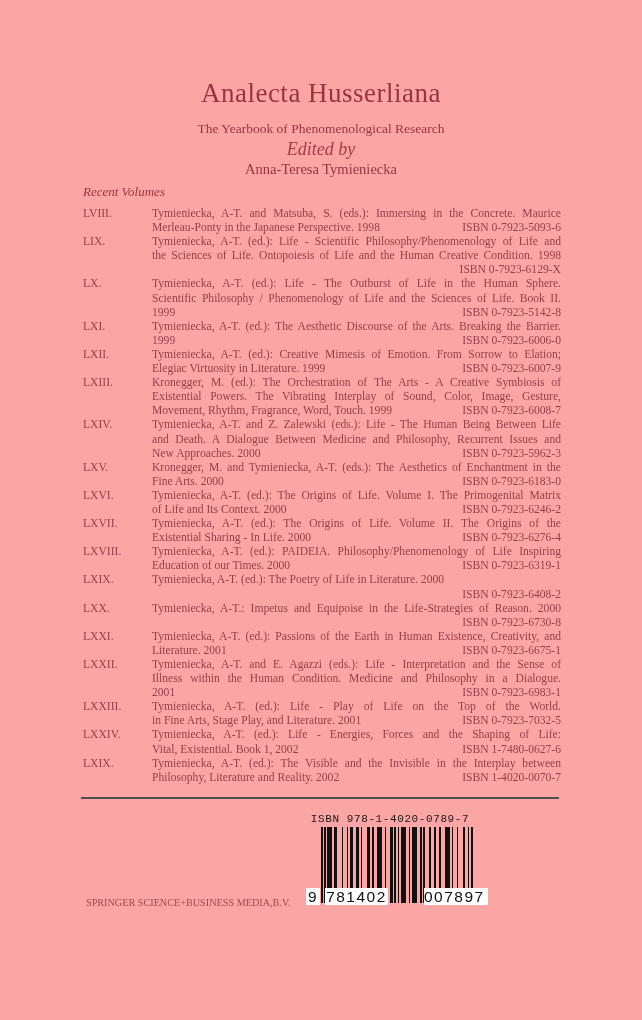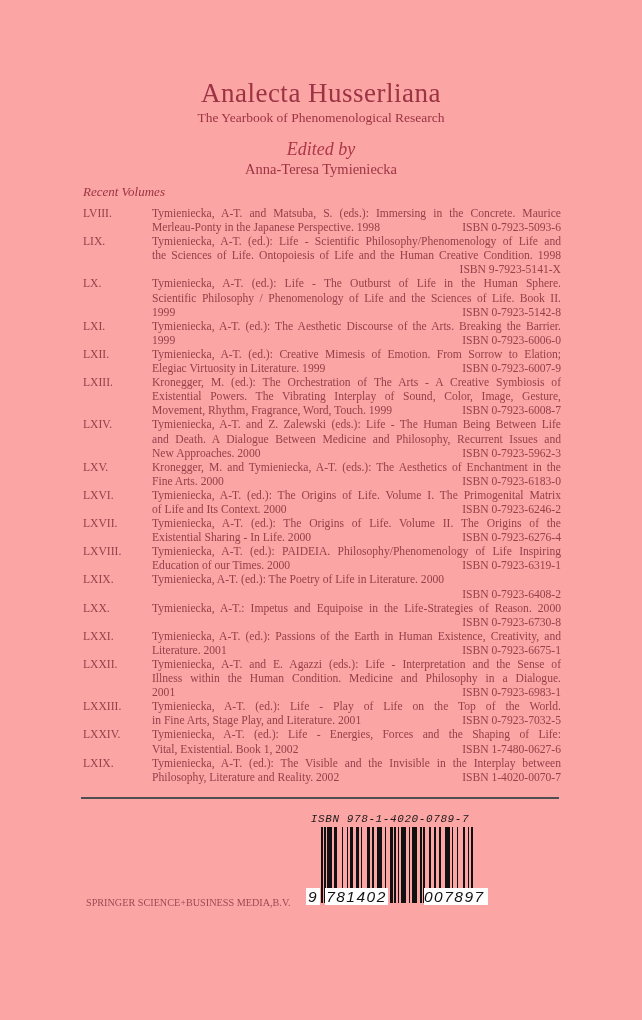--- a/index.html
+++ b/index.html
@@ -1,20 +1,20 @@
 <!DOCTYPE html>
 <html><head>
 <meta charset="utf-8">
 <style>
   html,body{margin:0;padding:0;background:#e8e8e8;}
   #page{position:relative;width:642px;height:1020px;background:#fca5a5;margin:0 auto;
         font-family:"Liberation Serif", serif; color:#96404A; overflow:hidden;}
   .center{position:absolute;left:0;width:642px;text-align:center;}
   #title{top:78px;font-size:27px;letter-spacing:0.5px;color:#9C3343;}
-  #subtitle{top:110px;font-size:13.5px;color:#9C3343;}
+  #subtitle{top:121px;font-size:13.5px;color:#9C3343;}
   #edited-by{top:139px;font-size:18px;font-style:italic;color:#AC3848;}
   #editor{top:161px;font-size:14.5px;color:#9C3343;}
   #recent{position:absolute;left:83px;top:184px;font-size:13px;font-style:italic;color:#9C3343;}
 
   #volumes{position:absolute;left:83px;top:207px;width:478px;font-size:11.6px;line-height:14.1px;}
   .vol{display:flex;align-items:flex-start;}
   .vnum{flex:0 0 69px;}
   .vlines{flex:1 1 auto;min-width:0;}
   .line{display:block;}
   .line.just{text-align:justify;text-align-last:justify;}
@@ -22,21 +22,21 @@
   .line.flexline{display:flex;justify-content:space-between;}
   .line.ralign{text-align:right;}
   .it{}
   .isbn{white-space:nowrap;padding-left:8px;}
 
   #divider{position:absolute;left:81px;top:797px;width:478px;height:2px;background:#4F4F4F;}
 
   #publisher{position:absolute;left:86px;top:897px;font-size:10.5px;color:#9A4A52;
              letter-spacing:0px;transform:scaleX(0.97);transform-origin:left;}
 
-  #barcode{position:absolute;left:305px;top:813px;width:190px;color:#111;font-style:italic;}
+  #barcode{position:absolute;left:305px;top:813px;width:190px;color:#111;}
   #bc-label{font-family:"Liberation Mono","DejaVu Sans Mono",monospace;font-size:11px;
             letter-spacing:0.6px;text-align:center;width:170px;color:#1a1a1a;}
   #bc-bars{position:relative;margin-top:2px;margin-left:16px;width:152px;height:76px;}
   #bars-strip{position:absolute;left:0;top:0;width:152px;height:76px;font-size:0;white-space:nowrap;}
   #bars-strip span{display:inline-block;height:100%;}
   #bars-strip .b{background:#111;}
   .bc-digits{position:absolute;bottom:-2px;height:17px;font-family:"Liberation Sans",sans-serif;
              font-size:15.5px;font-weight:500;letter-spacing:1.5px;color:#111;line-height:17px;}
   #bc-d0{left:-15px;background:#fff;padding:0 2px;}
   #bc-d1{left:4px;width:63px;background:#fff;text-align:center;}
@@ -62,21 +62,21 @@
             <span><span>Merleau-Ponty in the Japanese Perspective. 1998</span></span>
             <span class="isbn">ISBN 0-7923-5093-6</span>
           </div>
         </div>
       </div>
       <div class="vol">
         <span class="vnum">LIX.</span>
         <div class="vlines">
           <div class="line just"><span>Tymieniecka, A-T. (ed.): </span><span class="it">Life - Scientific Philosophy/Phenomenology of Life and</span></div>
           <div class="line just"><span class="it">the Sciences of Life.</span><span> Ontopoiesis of Life and the Human Creative Condition. 1998</span></div>
-          <div class="line ralign"><span class="isbn">ISBN 9-7923-5141-X</span></div>
+          <div class="line ralign"><span class="isbn">ISBN 0-7923-6129-X</span></div>
         </div>
       </div>
       <div class="vol">
         <span class="vnum">LX.</span>
         <div class="vlines">
           <div class="line just"><span>Tymieniecka, A-T. (ed.): </span><span class="it">Life - The Outburst of Life in the Human Sphere.</span></div>
           <div class="line just"><span>Scientific Philosophy / Phenomenology of Life and the Sciences of Life. Book II.</span></div>
           <div class="line flexline">
             <span><span>1999</span></span>
             <span class="isbn">ISBN 0-7923-5142-8</span>

